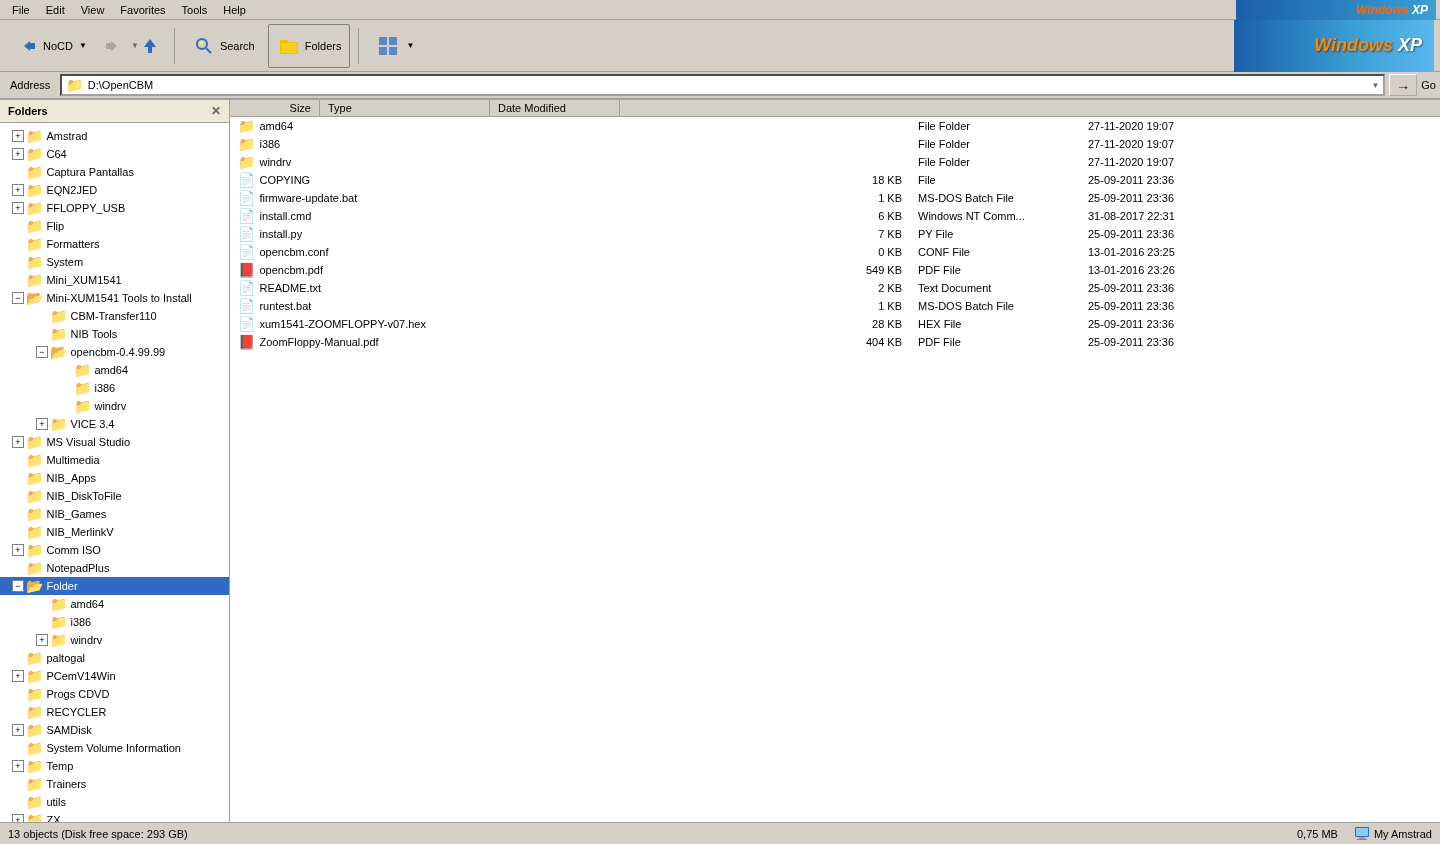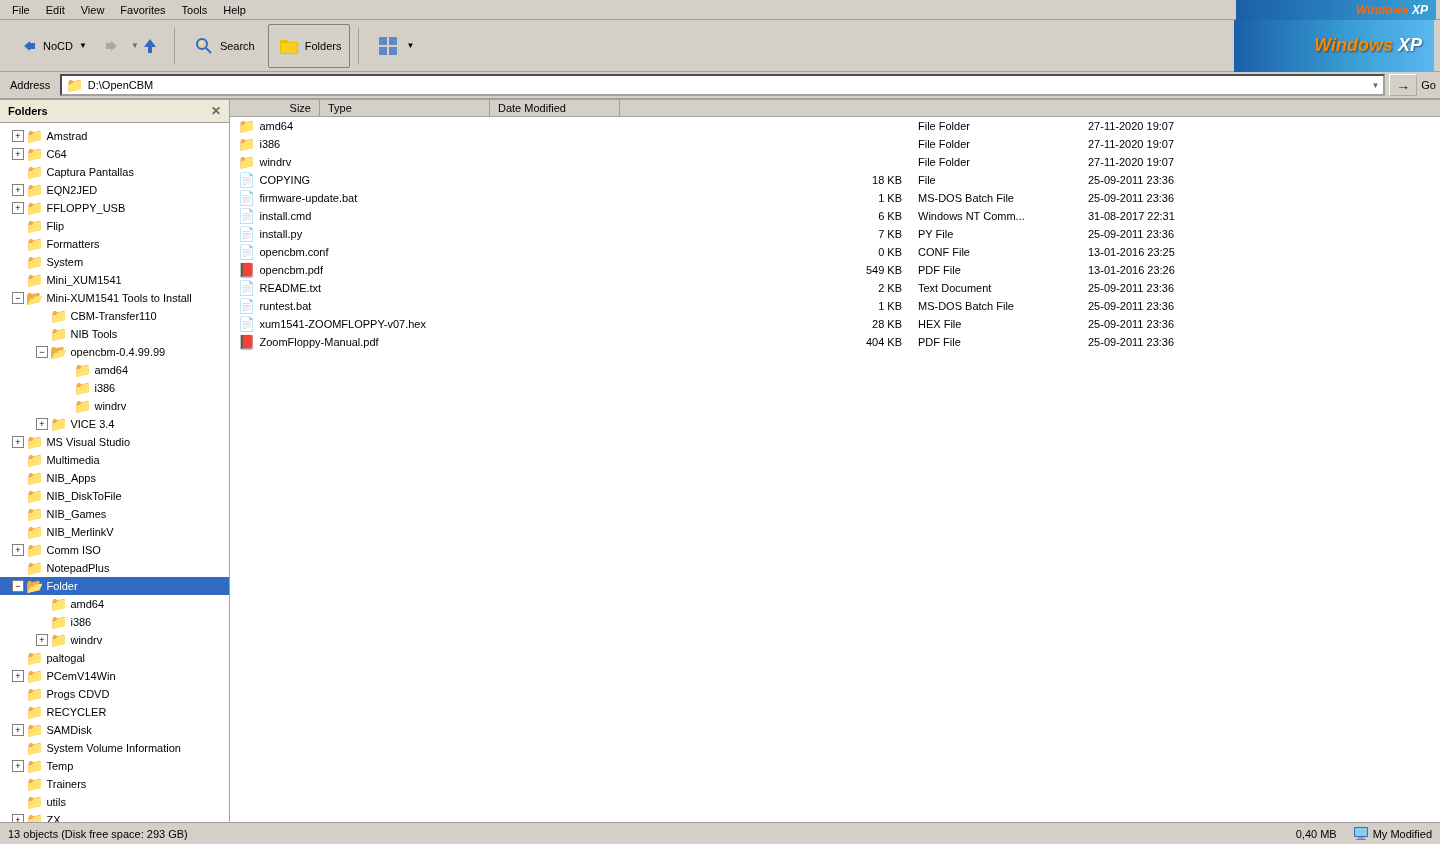--- a/index.html
+++ b/index.html
@@ -557,24 +557,24 @@
     <div class="file-date-cell">25-09-2011 23:36</div>
   </div>
       </div>
   </div>
 
 </div>
 
 <div id="statusbar">
   <span id="statusbar-left">13 objects (Disk free space: 293 GB)</span>
   <div id="statusbar-right">
-    <span>0,40 MB</span>
+    <span>0,75 MB</span>
     <div style="display:flex; align-items:center; gap:4px;">
       <svg width="16" height="16" viewBox="0 0 16 16">
         <rect x="1" y="1" width="14" height="10" fill="#316ac5" rx="1"></rect>
         <rect x="2" y="2" width="12" height="8" fill="#87ceeb"></rect>
         <rect x="5" y="11" width="6" height="2" fill="#a0a0a0"></rect>
         <rect x="3" y="13" width="10" height="1" fill="#808080"></rect>
       </svg>
-      <span>My Modified</span>
+      <span>My Amstrad</span>
     </div>
   </div>
 </div>
 
 </body></html>

